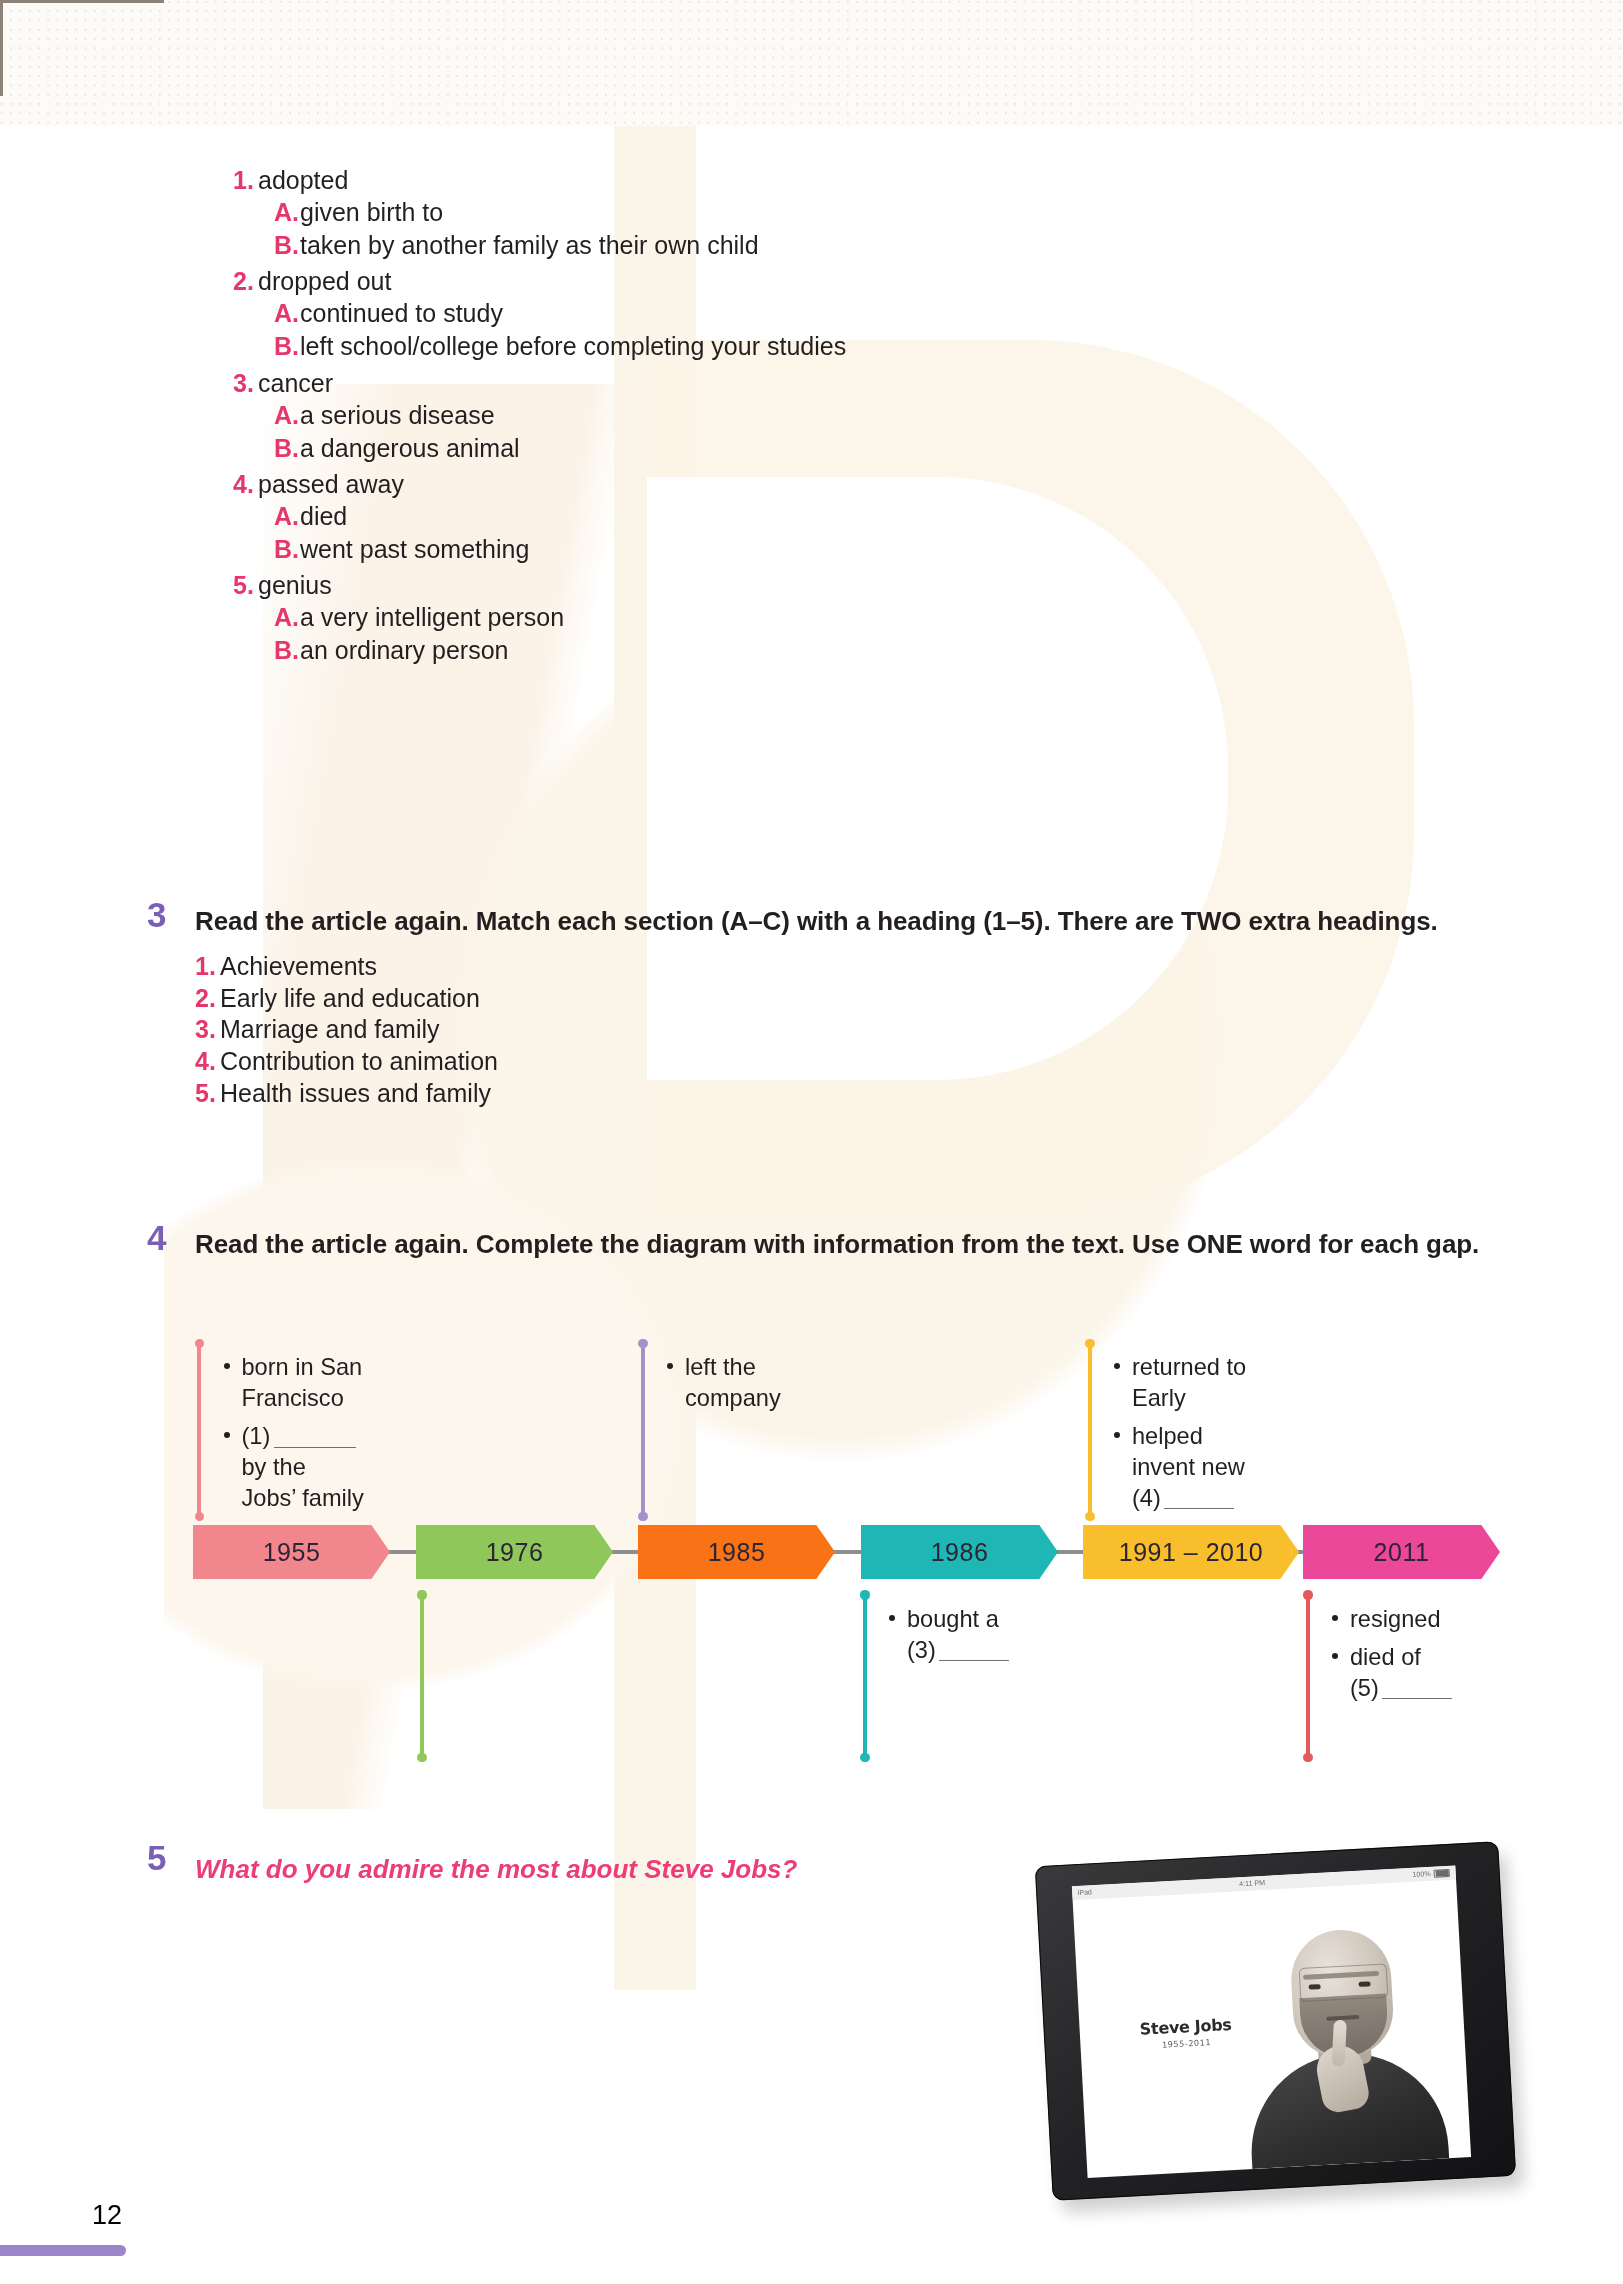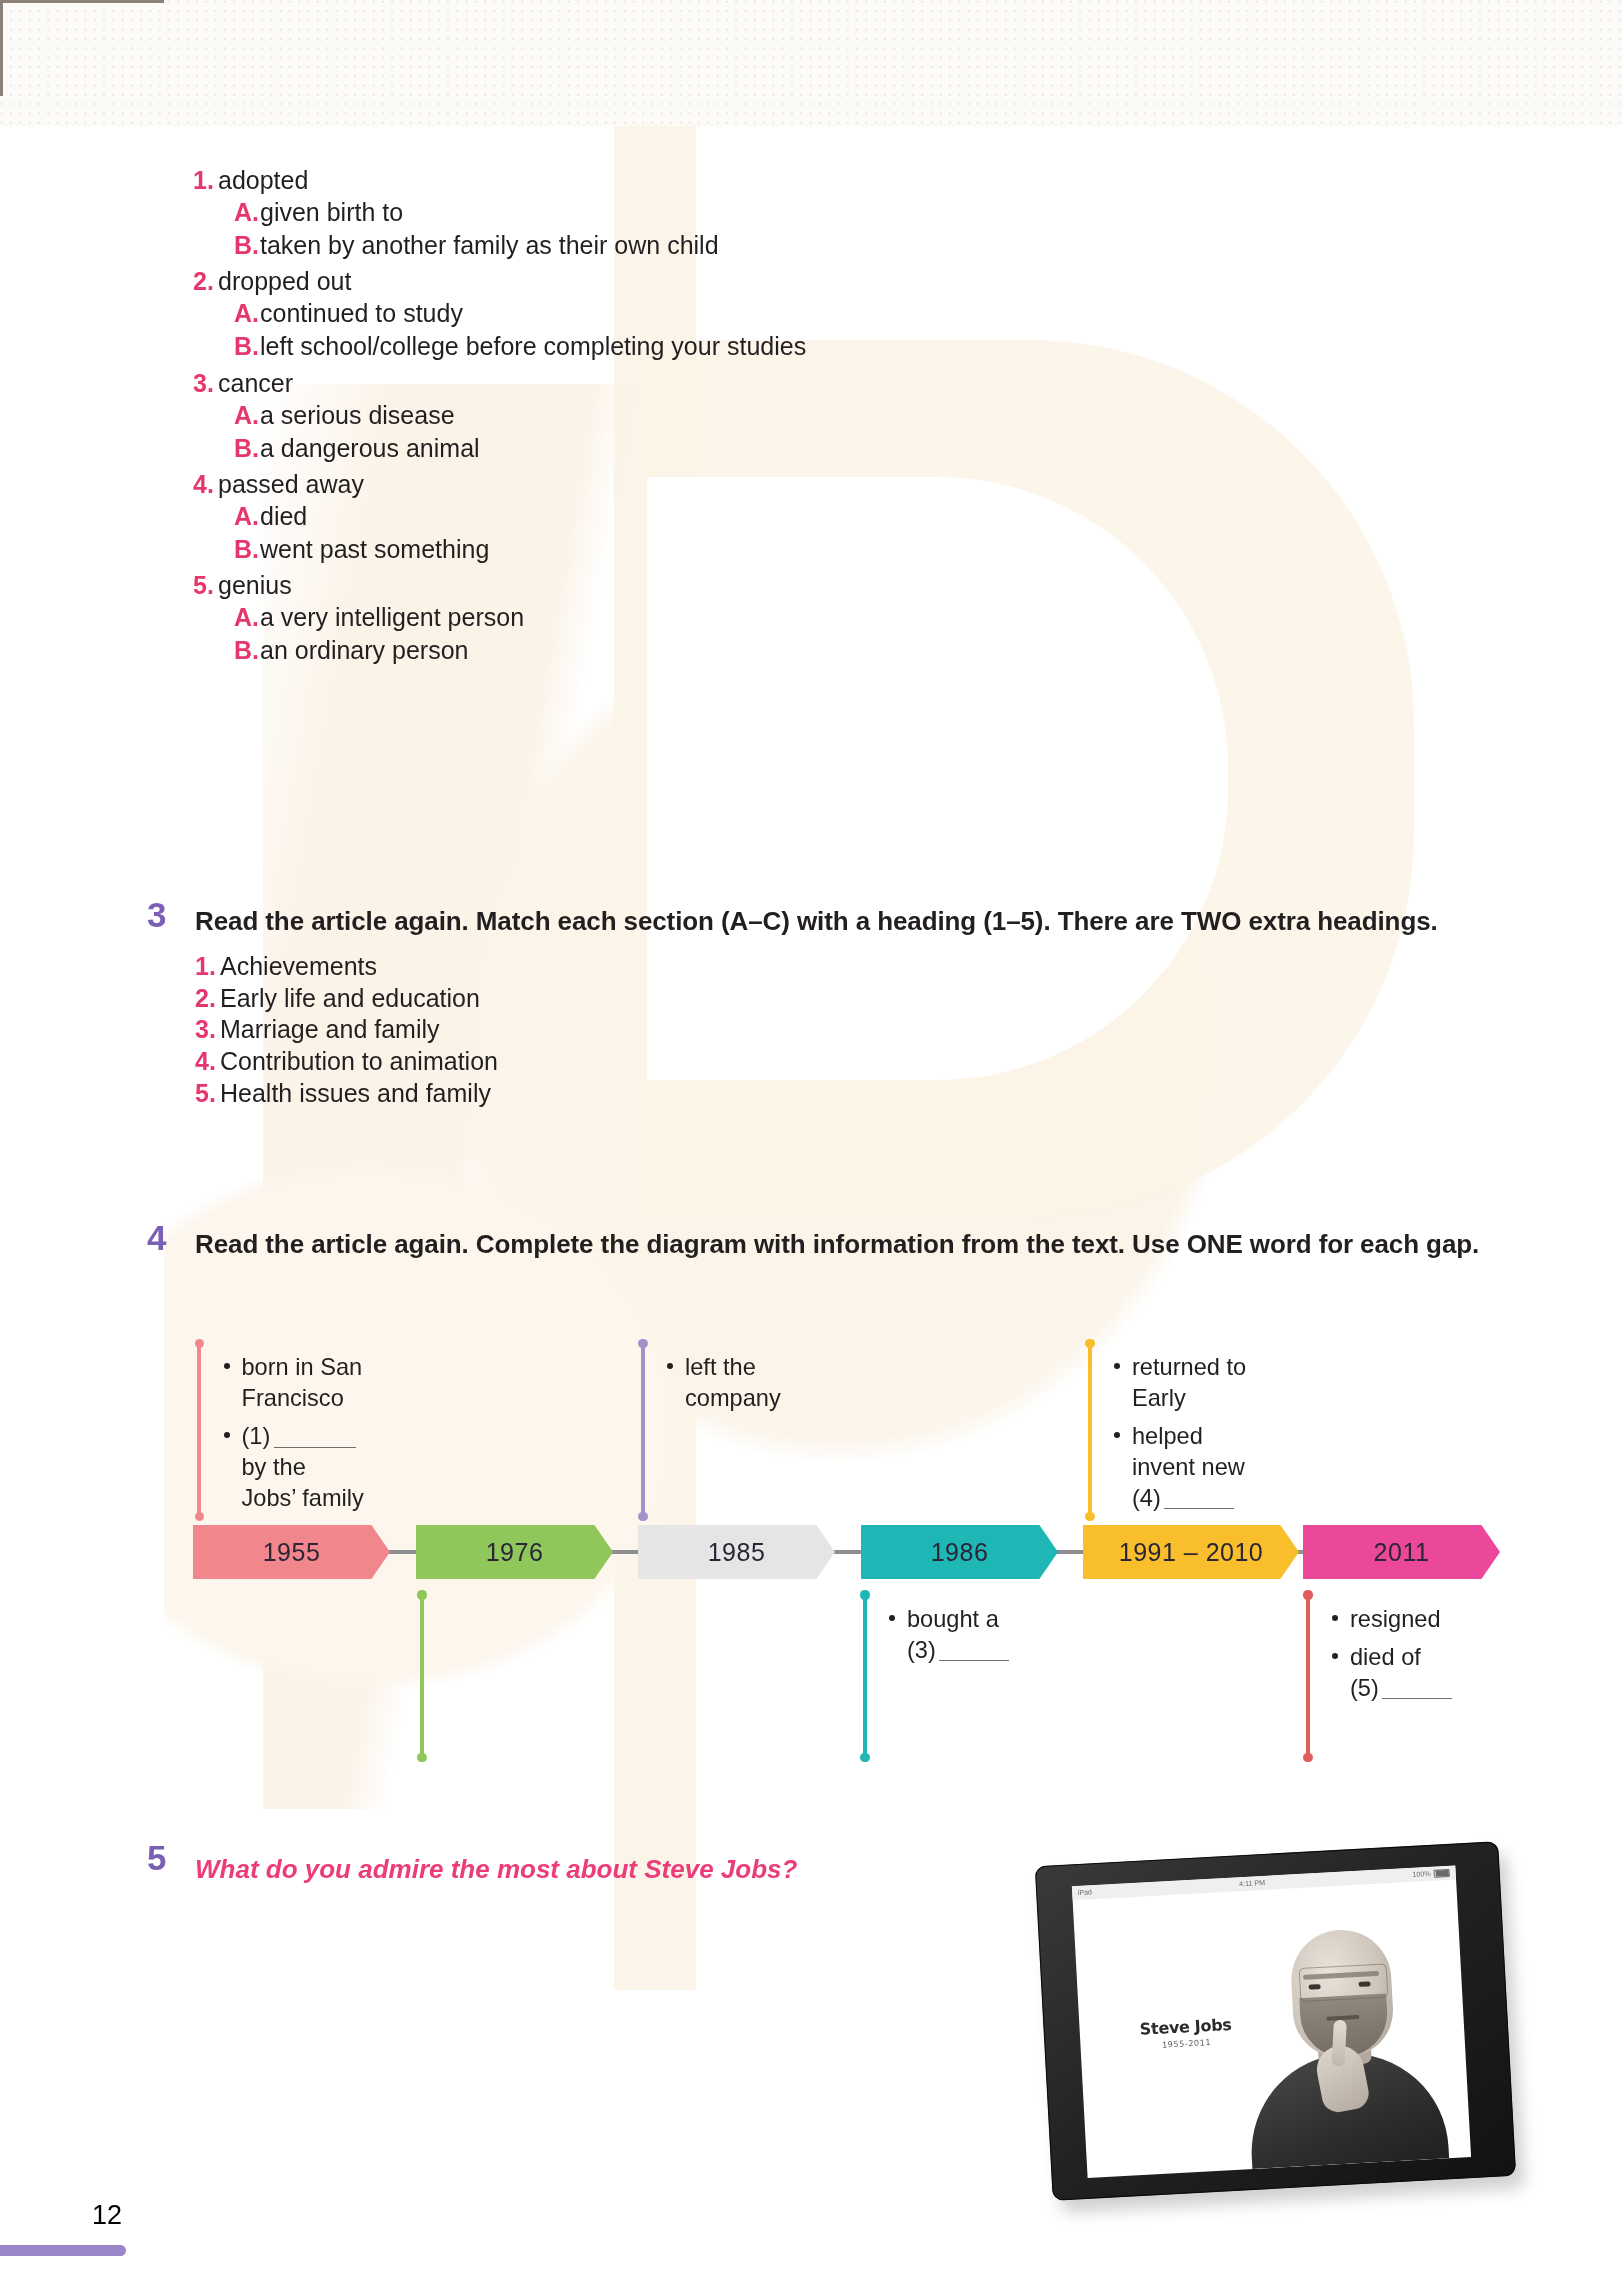--- a/index.html
+++ b/index.html
@@ -51,21 +51,21 @@
   .wm-bar{
     left:263px;top:384px;width:850px;height:1425px;
     background:linear-gradient(100deg, rgba(251,243,232,0) 0%, #fbf3e8 12%, #fbf3e8 30%, rgba(251,243,232,0) 34%);
   }
 
   
   #content{position:absolute;left:0;top:0;width:1624px;height:2284px;}
 
   
   .vocab{position:absolute;left:193px;top:164px;width:1041px;}
-  .vocab .v-item{margin-bottom:3.3px;}
+  .vocab .v-item{margin-bottom:3.3px;margin-left:40px;}
   .v-head{font-size:25px;color:#231f20;line-height:1.28;white-space:nowrap;}
   .v-num{color:#e6376c;font-weight:bold;display:inline-block;min-width:25px;}
   .v-opt{font-size:25px;color:#231f20;line-height:1.32;margin-left:41px;white-space:nowrap;}
   .v-let{color:#e6376c;font-weight:bold;display:inline-block;min-width:26px;}
 
   
   .ex{position:absolute;}
   .ex-num{
     position:absolute;left:0;top:-6.6px;
     font-size:35px;font-weight:bold;color:#7a5fb5;line-height:1;
@@ -305,21 +305,21 @@
     <div class="conn" style="left:227px;top:257px;height:164px;background:#8fc75a;"></div>
     <div class="conn" style="left:670px;top:257px;height:164px;background:#1eb7b5;"></div>
     <div class="conn" style="left:1113px;top:257px;height:164px;background:#e35b5b;"></div>
 
     <div class="chev" style="left:0px;width:197px;background:#f2868d;">
       <span>1955</span>
     </div>
     <div class="chev" style="left:223px;width:197px;background:#8fc75a;">
       <span>1976</span>
     </div>
-    <div class="chev" style="left:445px;width:197px;background:#e5e5e5;">
+    <div class="chev" style="left:445px;width:197px;background:#f97316;">
       <span>1985</span>
     </div>
     <div class="chev" style="left:668px;width:197px;background:#1eb7b5;">
       <span>1986</span>
     </div>
     <div class="chev" style="left:890px;width:216px;background:#f9be2c;">
       <span>1991 – 2010</span>
     </div>
     <div class="chev" style="left:1110px;width:197px;background:#ec4899;">
       <span>2011</span>

